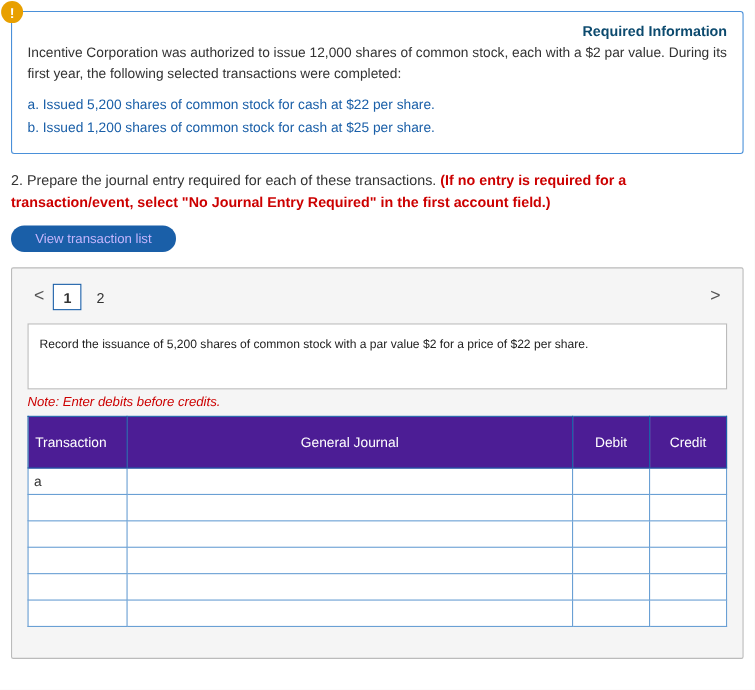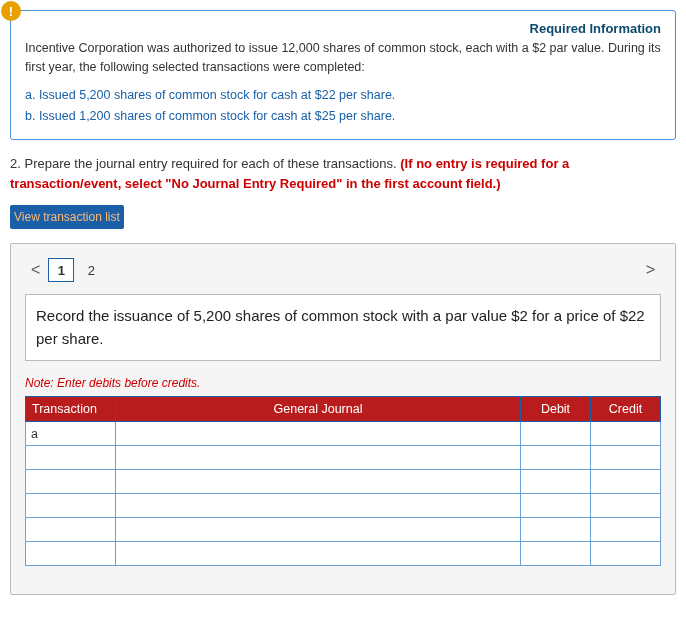--- a/index.html
+++ b/index.html
@@ -70,26 +70,26 @@
     }
     .instruction .bold-red {
       color: #cc0000;
       font-weight: bold;
       text-align: center;
     }
 
     
     .btn-view-transaction {
       background: #1a5fa8;
-      color: #fdba74;
+      color: #c4b5fd;
       border: none;
-      padding: 5px 4px;
+      padding: 5px 22px;
       font-size: 12px;
       cursor: pointer;
-      border-radius: 2px;
+      border-radius: 12px;
       margin-bottom: 14px;
     }
 
     
     .worksheet-container {
       border: 1px solid #bbb;
       background: #f5f5f5;
       padding: 14px 14px 14px 14px;
       border-radius: 2px;
     }
@@ -137,46 +137,46 @@
       color: #333;
       font-size: 13px;
       margin: 0 2px;
     }
 
     
     .description-box {
       background: #fff;
       border: 1px solid #bbb;
       padding: 10px 10px;
-      font-size: 15px;
+      font-size: 11px;
       color: #222;
-      margin-bottom: 15px;
+      margin-bottom: 4px;
       line-height: 1.5;
       min-height: 60px;
     }
 
     
     .note-text {
       color: #cc0000;
       font-size: 12px;
       font-style: italic;
       margin-bottom: 6px;
     }
 
     
     .journal-table {
       width: 100%;
       border-collapse: collapse;
       font-size: 12.5px;
       margin-bottom: 14px;
     }
     .journal-table thead tr th {
-      background: #b91c1c;
+      background: #4c1d95;
       color: #fff;
-      padding: 5px 6px;
+      padding: 16px 6px;
       font-weight: normal;
       border: 1px solid #1a5fa8;
       text-align: center;
     }
     .journal-table thead tr th:first-child {
       text-align: left;
       width: 90px;
     }
     .journal-table thead tr th:nth-child(2) {
       text-align: center;

